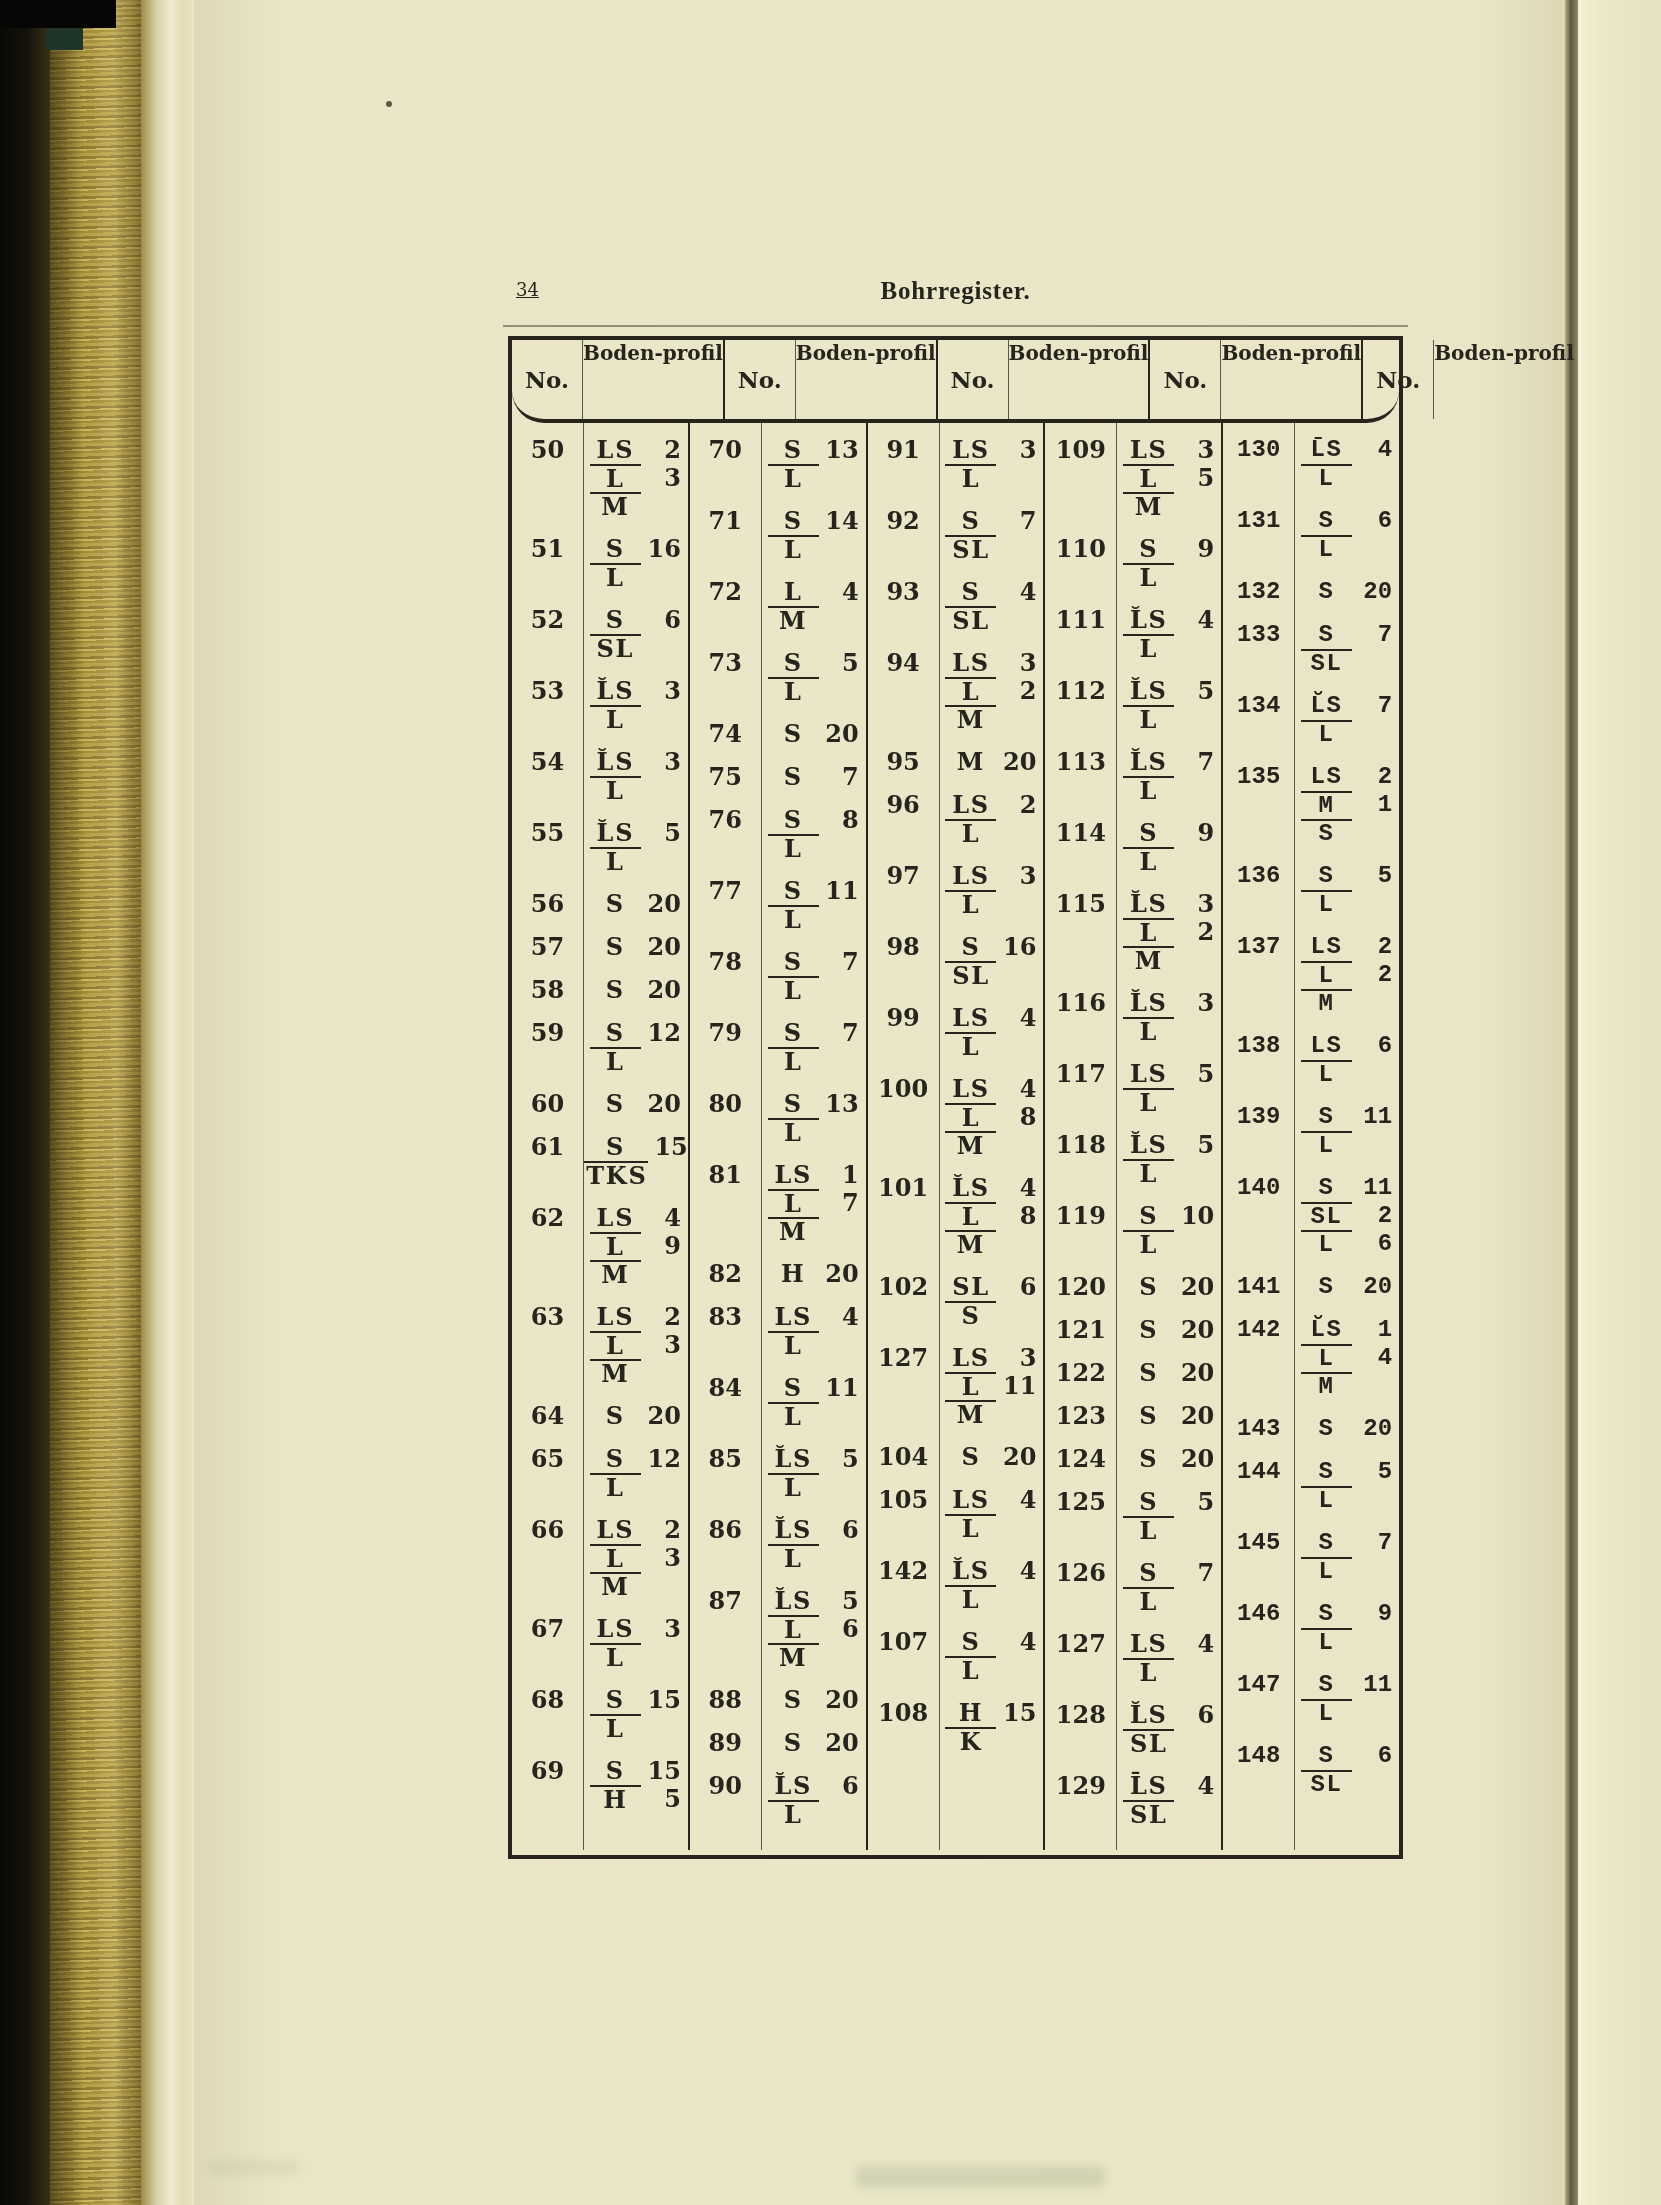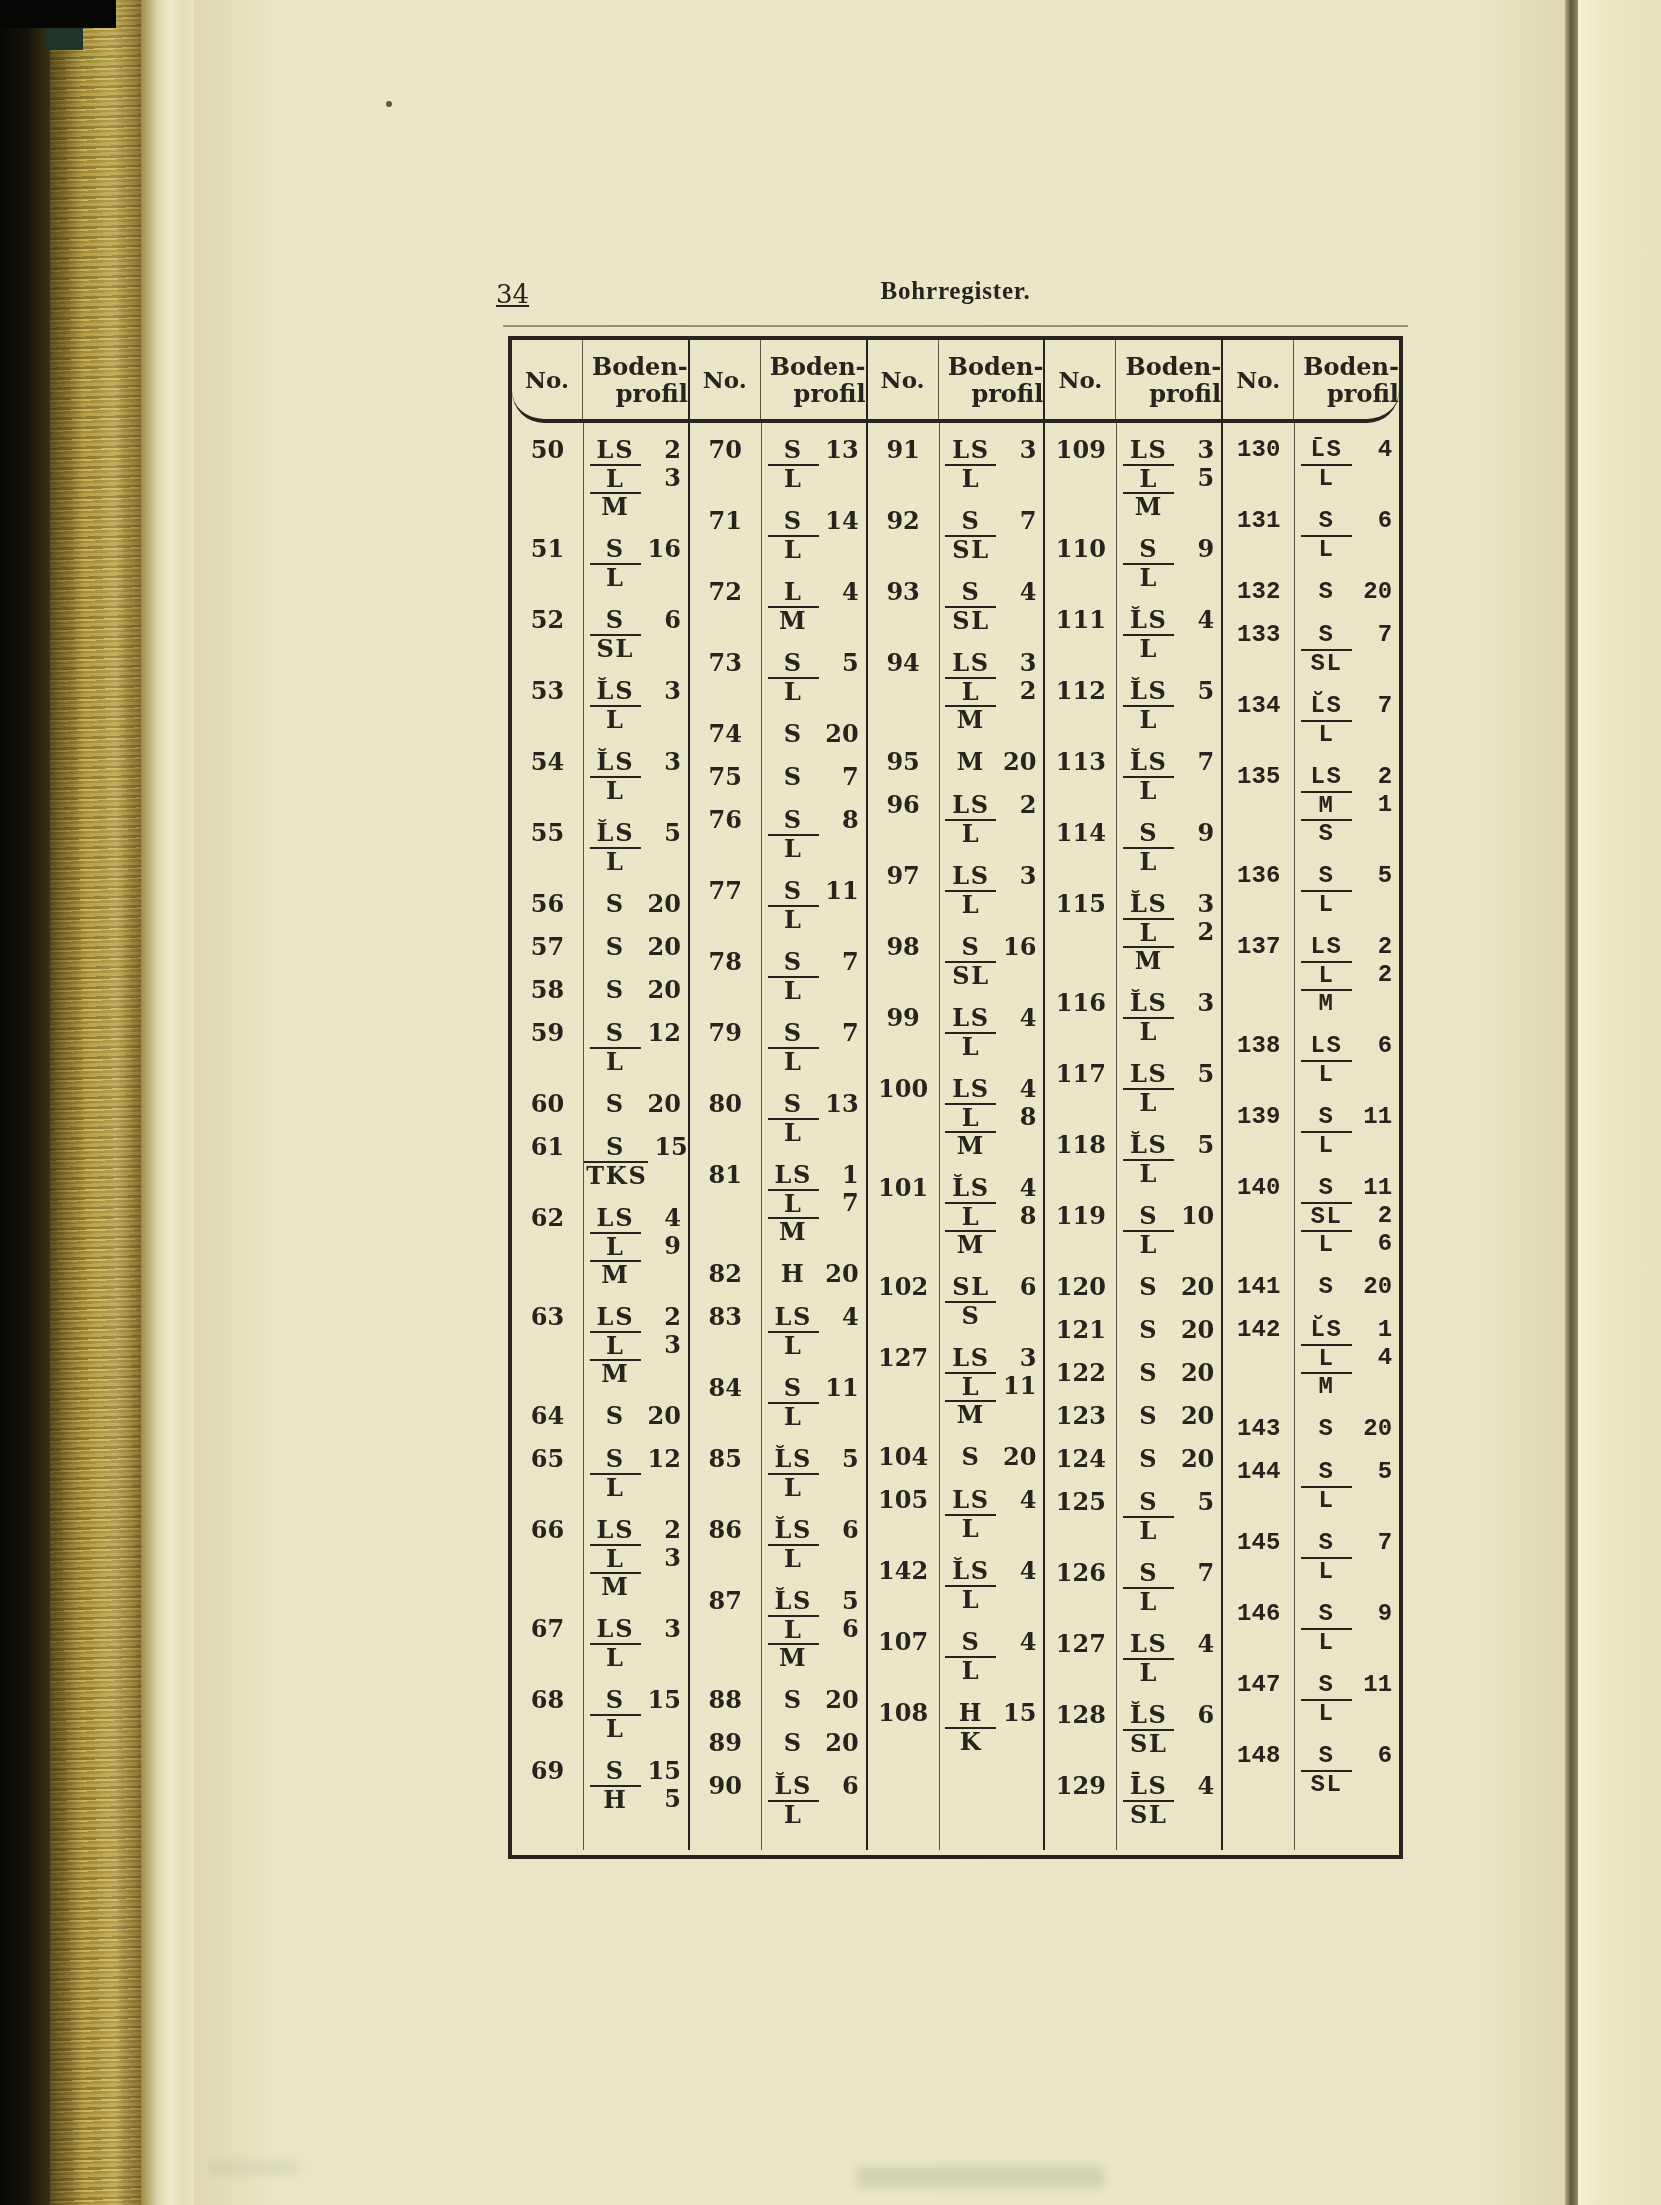--- a/index.html
+++ b/index.html
@@ -30,35 +30,35 @@
   .right-page{position:absolute;left:1578px;top:0;width:83px;height:100%;
     background:linear-gradient(90deg,#f4f0d4 0,#ece8c8 25%,#e6e2c0 100%);}
   .corner-black{position:absolute;left:0;top:0;width:116px;height:28px;background:#060605;}
   .corner-green{position:absolute;left:46px;top:28px;width:37px;height:21.6px;background:#1f3529;}
   .ink-speck{position:absolute;left:386px;top:101px;width:5.8px;height:5.8px;border-radius:50%;background:#3c3824;opacity:.8;}
   .smudge{position:absolute;background:#a9b692;filter:blur(4.2px);border-radius:5px;}
   .smudge.s1{left:856px;top:2166px;width:249px;height:21.6px;opacity:.38;}
   .smudge.s2{left:208px;top:2160px;width:91px;height:15px;opacity:.22;}
 
   
-  .page-number{position:absolute;left:496px;top:279px;font-size:26px;z-index:2;text-decoration:underline;}
+  .page-number{position:absolute;left:516px;top:279px;font-size:18px;z-index:2;text-decoration:underline;}
   .page-title{position:absolute;left:508px;top:277px;width:895px;text-align:center;
     font-size:25px;font-weight:bold;z-index:2;letter-spacing:0.8px;font-family:Liberation Serif, serif;}
   .top-rule{position:absolute;left:503px;top:325px;width:905px;height:1.7px;
     background:rgba(62,57,42,.5);z-index:2;}
 
   .register-table{position:absolute;left:508px;top:336px;width:895px;height:1523px;
     border:4.2px solid var(--ink);box-sizing:border-box;z-index:2;background:transparent;}
   .thead{display:flex;height:83px;border-bottom:4.2px solid var(--ink);box-sizing:border-box;border-radius:32px;}
   .hgroup{flex:1;display:flex;border-right:2.5px solid var(--ink);}
   .hgroup:last-child{border-right:none;}
   .h-no{width:71px;flex:none;display:flex;align-items:center;justify-content:center;
     font-size:23px;font-weight:bold;border-right:0.8px solid var(--thin);box-sizing:border-box;}
-  .h-prof{flex:1;display:flex;flex-direction:column;align-items:flex-end;justify-content:center;
-    font-size:24px;font-weight:bold;line-height:27px;}
+  .h-prof{flex:1;display:flex;flex-direction:row;align-items:flex-start;justify-content:center;
+    font-size:20px;font-weight:bold;line-height:27px;}
   .tbody{display:flex;height:1427px;box-sizing:border-box;}
   .bgroup{flex:1;position:relative;border-right:2.5px solid var(--ink);
     padding-top:13.3px;box-sizing:border-box;overflow:hidden;}
   .bgroup:last-child{border-right:none;font-family:Liberation Mono, monospace;}
   .vline{position:absolute;left:71px;top:0;bottom:0;width:0.8px;background:var(--thin);}
   .entry{display:flex;align-items:flex-start;margin-bottom:15px;}
   .e-no{width:71px;flex:none;text-align:center;font-size:24px;line-height:28px;font-weight:bold;}
   .e-prof{flex:1;display:flex;justify-content:center;}
   .profile{display:grid;grid-template-columns:minmax(51px,auto) 40px;grid-auto-rows:28px;}
   .p-sym{grid-column:1;text-align:center;font-size:24px;line-height:28px;font-weight:bold;

